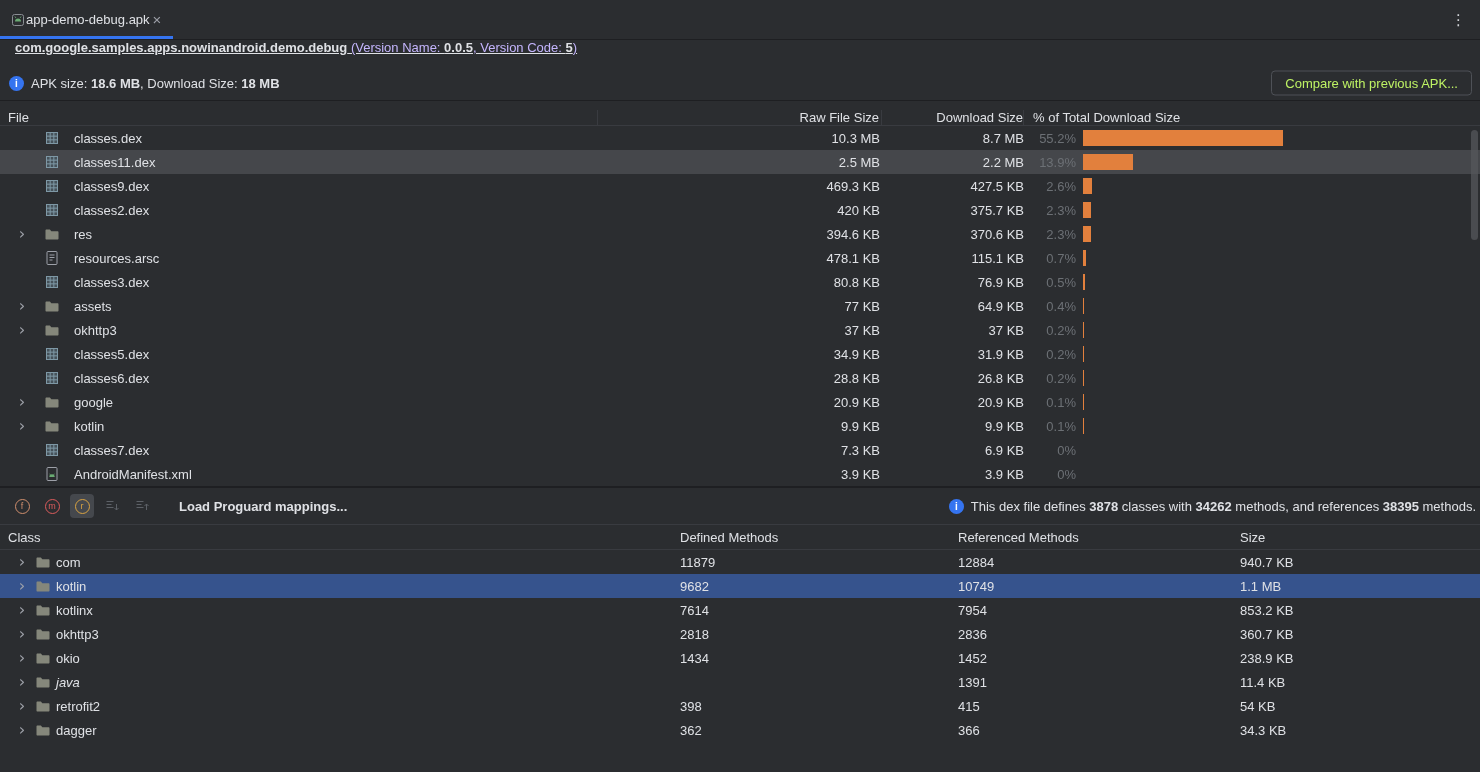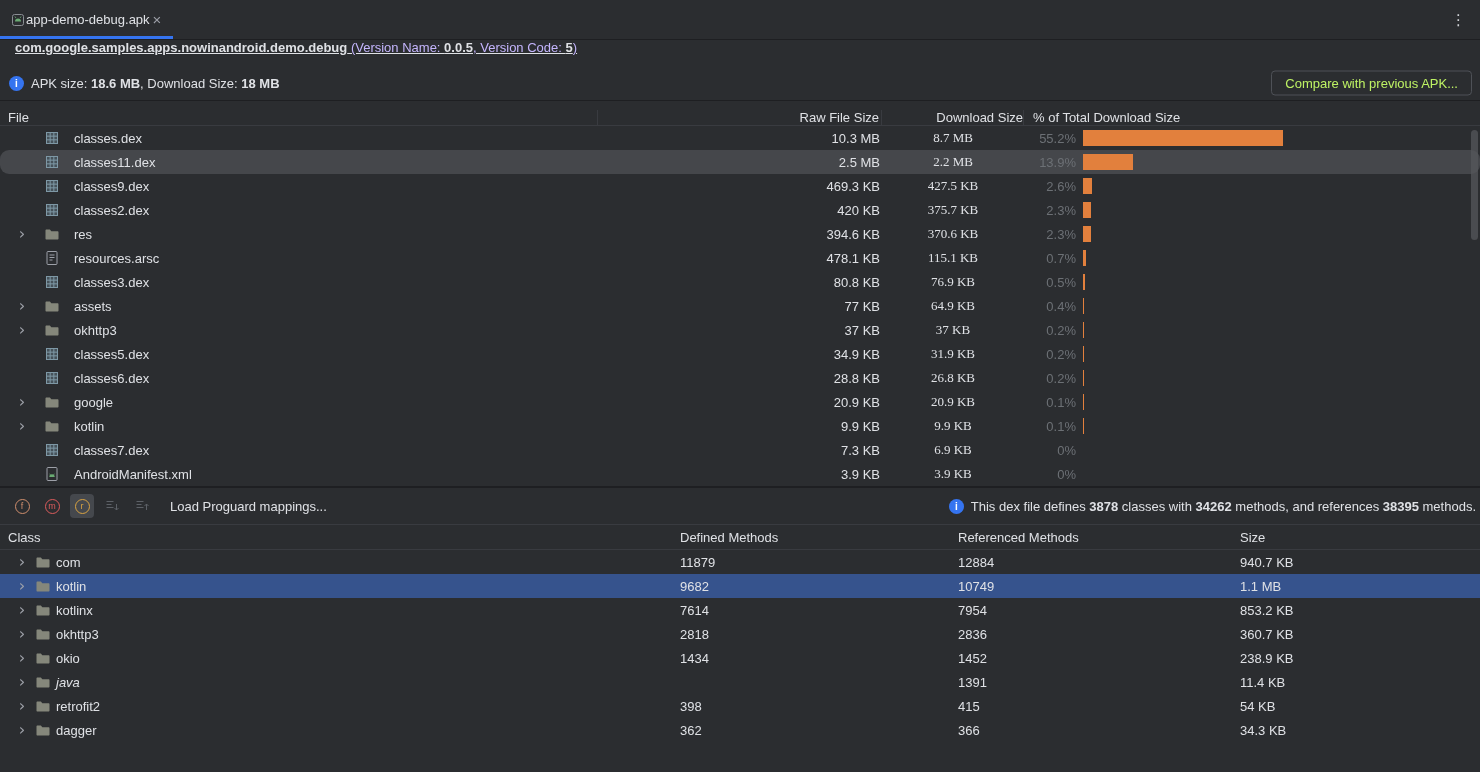--- a/index.html
+++ b/index.html
@@ -30,40 +30,40 @@
 
   
   .ftable-head { height:26px; display:flex; align-items:flex-end; border-top:1px solid #1e1f22; border-bottom:1px solid #393b40; }
   .ftable-head > div { display:flex; align-items:center; }
   .h-file { flex:0 0 598px; padding-left:8px; border-right:1px solid #393b40; }
   .h-raw  { flex:0 0 284px; justify-content:flex-end; padding-right:2px; border-right:1px solid #393b40; }
   .h-dl   { flex:0 0 142px; justify-content:flex-end; padding-right:0; border-right:1px solid #393b40; }
   .h-pct  { flex:1; padding-left:9px; }
 
   .frow { height:24px; display:flex; align-items:center; }
-  .frow.selected { background:#45474b;border-radius:9px; }
+  .frow.selected { background:#45474b; }
   .cell-name { flex:0 0 598px; display:flex; align-items:center; gap:14px; padding-left:14px; height:100%; }
   .chev { width:16px; flex:none; text-align:center; color:#9da0a8; font-size:16px; line-height:1; font-family:"DejaVu Sans",sans-serif; }
   .fname { white-space:nowrap; }
   .cell-raw { flex:0 0 284px; text-align:right; padding-right:2px; }
-  .cell-dl  { flex:0 0 142px; text-align:center;font-family:Liberation Serif, serif; }
+  .cell-dl  { flex:0 0 142px; text-align:right; }
   .cell-pct { flex:0 0 52px; text-align:right; color:#6c7075; }
   .cell-bar { flex:1; height:100%; display:flex; align-items:center; padding-left:7px; }
   .bar { height:16px; background:#e2803d; }
 
   
   .section-divider { height:2px; background:#1e1f22; }
   .dex-toolbar { height:36px; display:flex; align-items:center; gap:6px; padding:0 4px 0 10px; }
   .tool { width:24px; height:24px; display:inline-flex; align-items:center; justify-content:center; border-radius:4px; flex:none; }
   .tool.on { background:#45484d; }
   .ring { width:15px; height:15px; border-radius:50%; display:inline-flex; align-items:center; justify-content:center; font-size:9px; line-height:1; }
   .ring-f { border:1.5px solid #cf8e6d; color:#cf8e6d; }
   .ring-m { border:1.5px solid #db5c5c; color:#db5c5c; }
   .ring-r { border:1.5px solid #d9a343; color:#d9a343; }
-  .proguard { margin-left:10px; white-space:nowrap; }
+  .proguard { margin-left:19px; white-space:nowrap;font-weight:bold; }
   .dex-info { margin-left:auto; display:flex; align-items:center; gap:7px; white-space:pre; }
 
   
   .ctable-head { height:26px; display:flex; align-items:center; border-top:1px solid #393b40; border-bottom:1px solid #393b40; }
   .ch-class { flex:0 0 680px; padding-left:8px; }
   .ch-def   { flex:0 0 278px; }
   .ch-ref   { flex:0 0 282px; }
   .ch-size  { flex:1; }
 
   .crow { height:24px; display:flex; align-items:center; }

